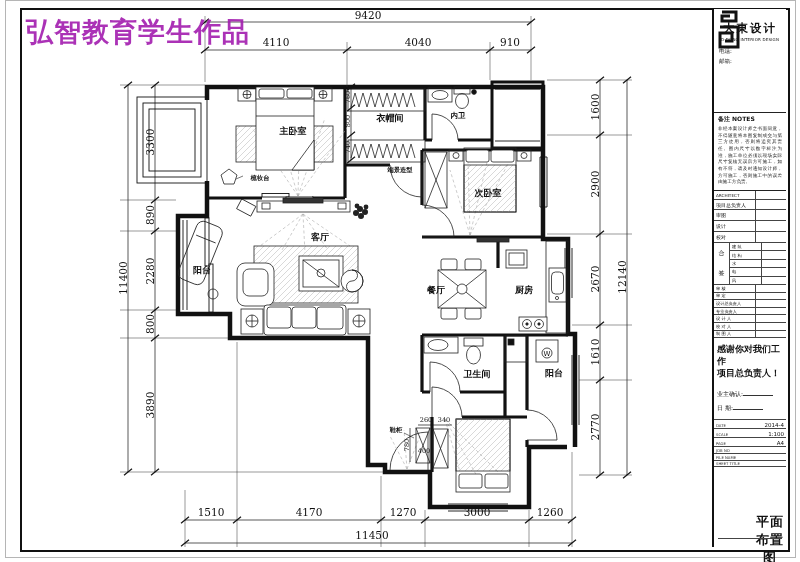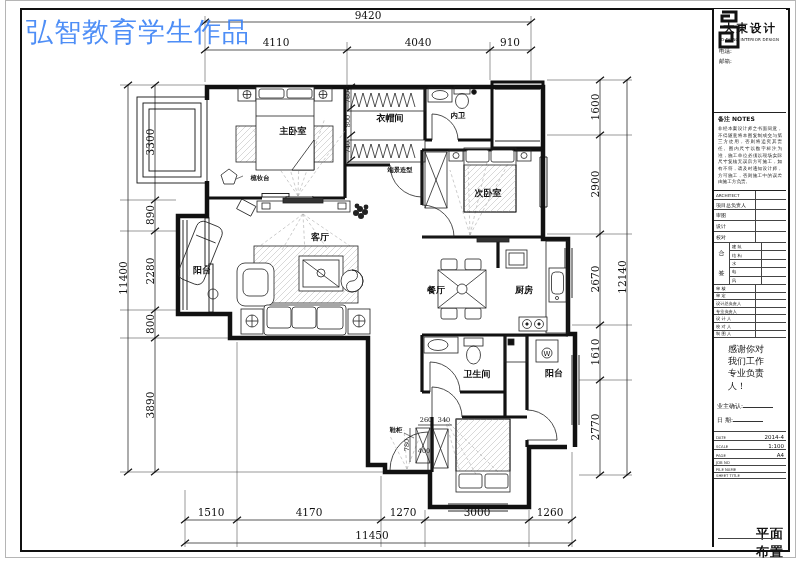--- a/index.html
+++ b/index.html
@@ -6,21 +6,21 @@
   #stage{position:relative;width:800px;height:562px;background:#fff;overflow:hidden;
          font-family:"DejaVu Sans","Liberation Sans",sans-serif;}
   .page-edge{position:absolute;left:5px;top:0px;width:789px;height:556px;border:1px solid #b5b5b5;}
   .frame{position:absolute;left:20px;top:8px;width:766px;height:540px;border:2px solid #111;}
   svg{position:absolute;left:0;top:0;}
   svg text{fill:#111;}
   .dim{font-family:"DejaVu Serif","Liberation Serif",serif;font-size:10.5px;}
   .dim-sm{font-family:"DejaVu Serif","Liberation Serif",serif;font-size:6.5px;}
   .room{font-size:9px;font-weight:600;}
   .flabel{font-size:6.3px;font-weight:700;}
-  .wm{position:absolute;color:#3b82f6;font-weight:400;opacity:.9;white-space:nowrap;z-index:30;}
+  .wm{position:absolute;color:#a21caf;font-weight:700;opacity:.9;white-space:nowrap;z-index:30;}
   .wm-top{left:26px;top:14px;font-size:27px;letter-spacing:1px;}
   .wm-bottom{left:26px;top:455px;font-size:27px;}
   
   .tb{position:absolute;left:712px;top:9px;width:74px;height:538px;border-left:2px solid #111;
       box-sizing:border-box;color:#111;z-index:5;background:#fff;}
   .tb *{box-sizing:border-box;}
   .tb-sec{border-bottom:1px solid #222;}
   .tb-logo{text-align:center;padding-top:10px;height:104px;}
   .tb-co{font-size:11.5px;font-weight:700;letter-spacing:2px;margin-top:2px;}
   .tb-en{font-size:4px;letter-spacing:.2px;margin-top:1px;}
@@ -30,21 +30,21 @@
   .tb-notes-body{font-size:4.6px;line-height:1.45;margin-top:2px;text-align:justify;color:#222;}
   .tb-row{display:flex;border-bottom:1px solid #444;align-items:center;}
   .tb-row .c1{flex:0 0 58%;border-right:1px solid #444;padding:1px 2px;height:100%;display:flex;align-items:center;}
   .tb-row .c2{flex:1;}
   .t4{font-size:4.2px;} .t5{font-size:5px;} .t55{font-size:5.5px;}
   .stamp{display:flex;border-bottom:1px solid #444;}
   .stamp-left{flex:0 0 16px;border-right:1px solid #444;display:flex;flex-direction:column;
               justify-content:space-around;align-items:center;font-size:6px;}
   .stamp-right{flex:1;}
   .stamp-right .tb-row:last-child{border-bottom:none;}
-  .tb-thanks{font-size:9px;font-weight:400;padding:5px 14px;line-height:1.35;}
+  .tb-thanks{font-size:9px;font-weight:700;padding:5px 3px;line-height:1.35;}
   .tb-signline{font-size:6px;padding:4px 3px 0 3px;}
   .tb-signline .ln{display:inline-block;width:30px;border-bottom:1px solid #333;height:7px;}
   .meta-row{display:flex;border-top:1px solid #444;align-items:flex-end;padding:0 2px;}
   .meta-row .ml{font-size:3.8px;flex:1;color:#333;}
   .meta-row .mv{font-size:5.5px;text-align:right;}
   .tb-title{font-size:13px;font-weight:700;text-align:center;letter-spacing:1px;margin-top:46px;margin-left:40px;}
   .tb-foot{position:absolute;bottom:8px;left:4px;right:4px;border-bottom:1px solid #444;font-size:3.8px;color:#444;}
 </style>
 </head>
 <body>
@@ -450,21 +450,21 @@
       </div>
   <div class="tb-row" style="height:7.6px">
         <div class="c1 t4">校 对 人</div>
         <div class="c2"></div>
       </div>
   <div class="tb-row" style="height:7.6px">
         <div class="c1 t4">制 图 人</div>
         <div class="c2"></div>
       </div>
   <div class="tb-thanks">
-    <span>感谢你对我们工作</span><br><span>专业负责人！</span>
+    <span>感谢你对我们工作</span><br><span>项目总负责人！</span>
   </div>
   <div class="tb-signline">
     <span>业主确认:</span><span class="ln"></span>
   </div>
   <div class="tb-signline" style="padding-bottom:6px">
     <span>日  期:</span><span class="ln"></span>
   </div>
   <div class="meta-row" style="height:9px">
     <span class="ml">DATE</span>
         <span class="mv">2014-4</span>

